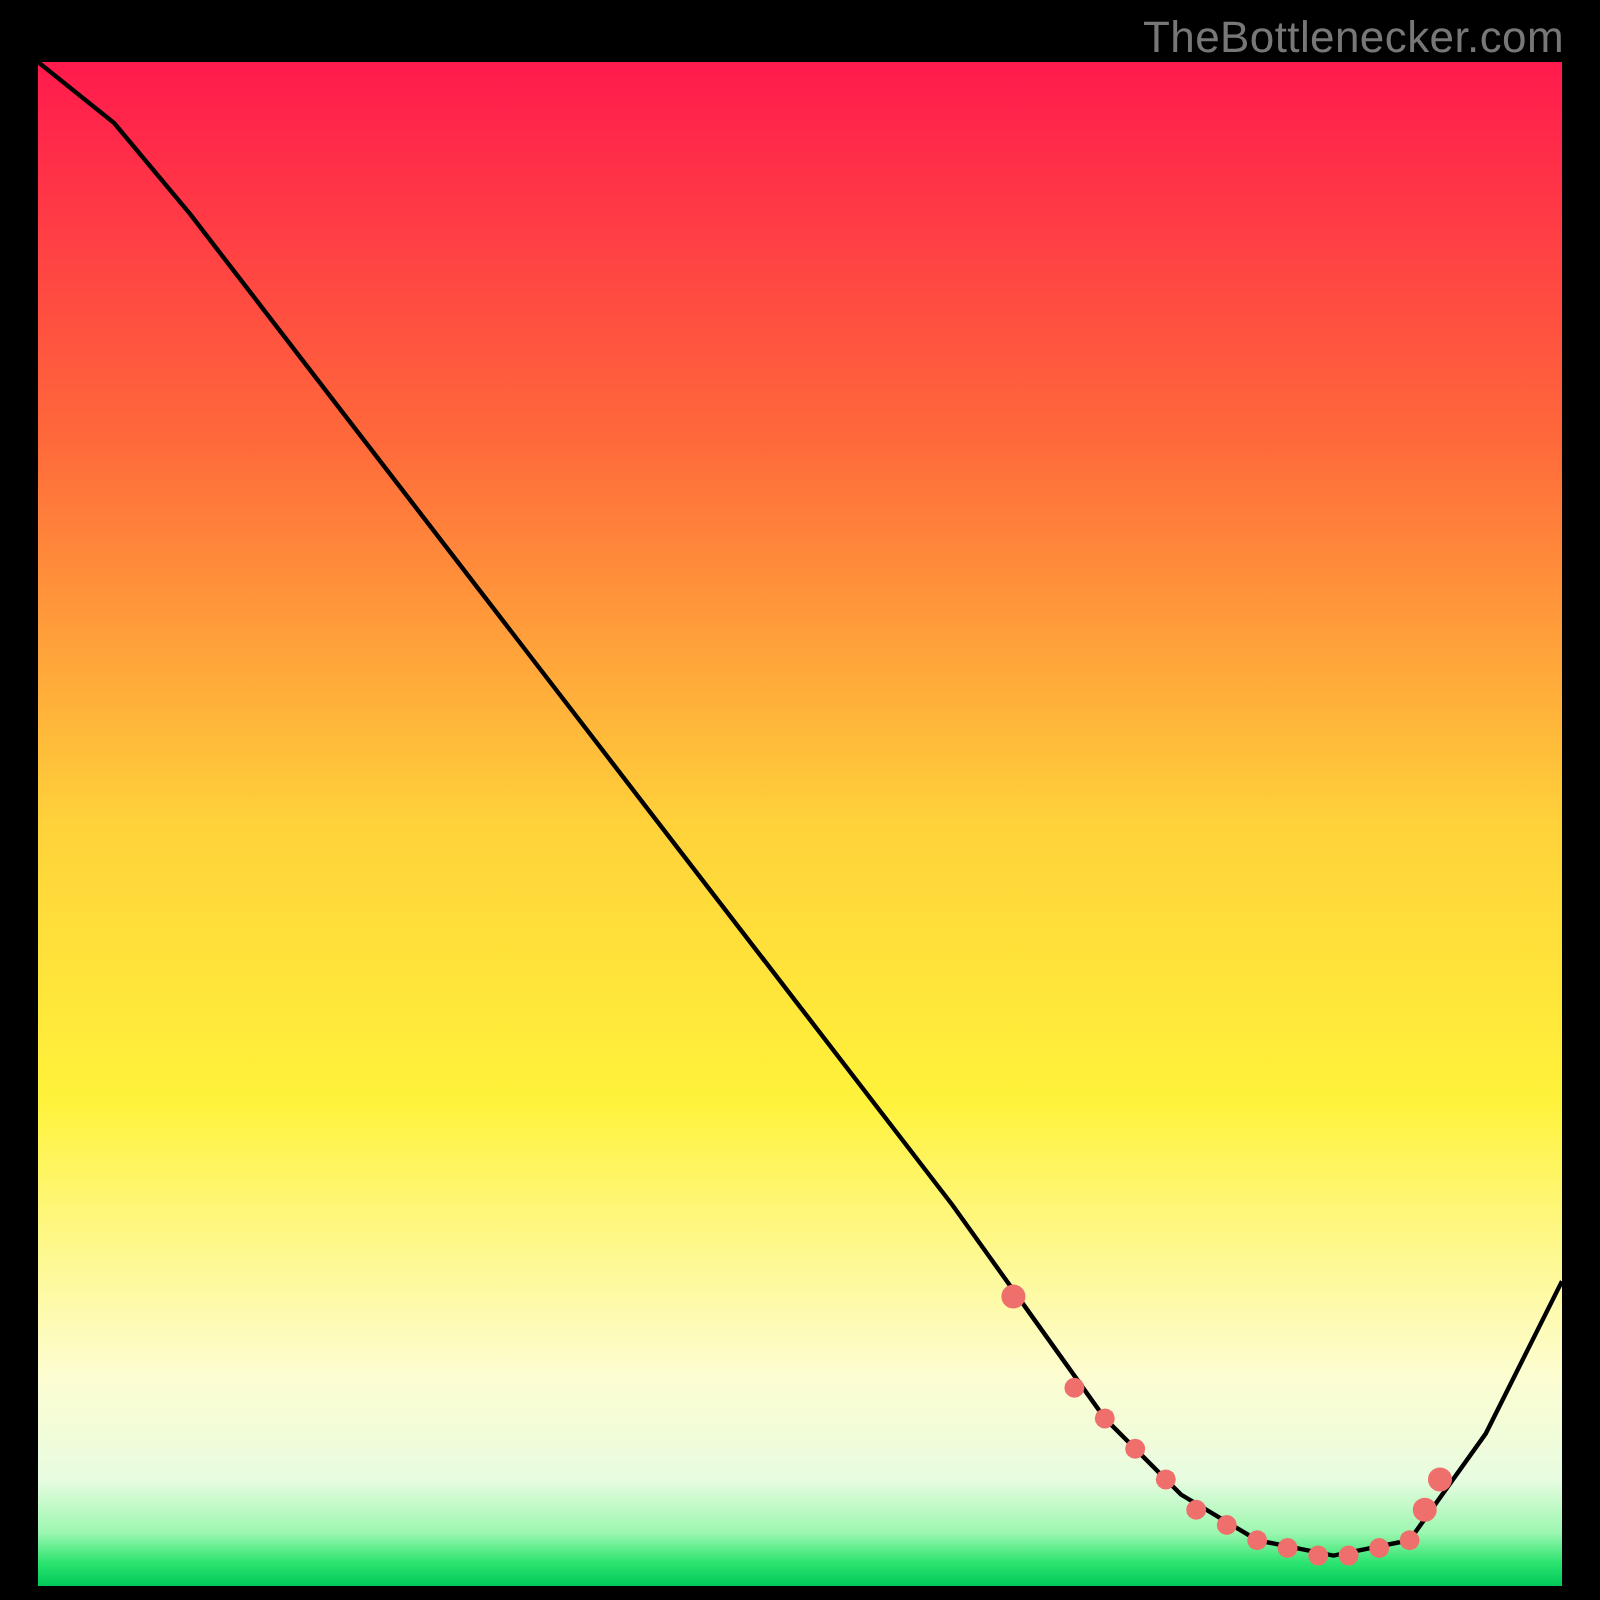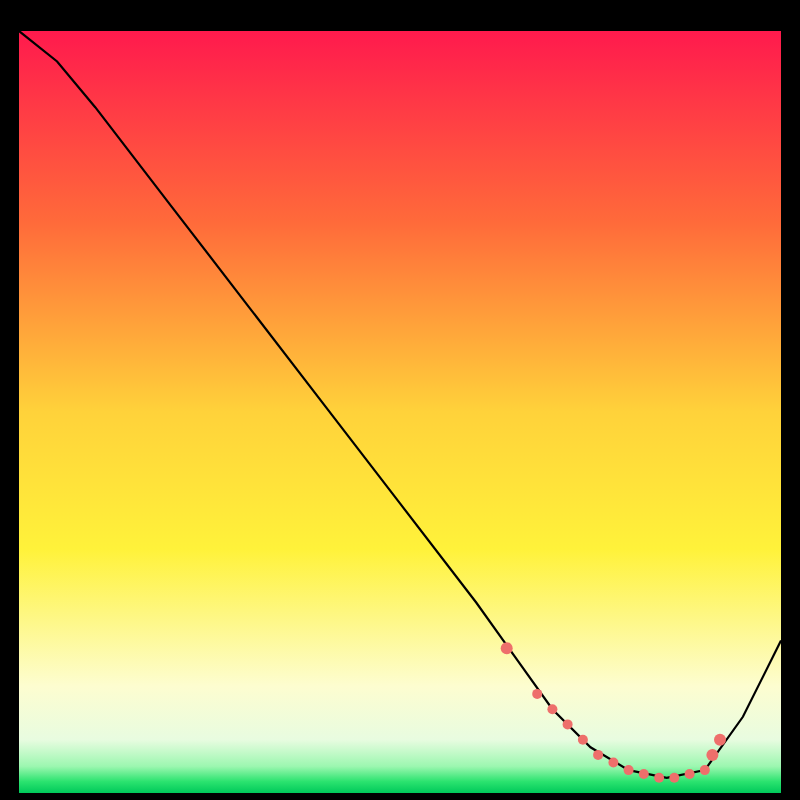--- a/index.html
+++ b/index.html
@@ -24,20 +24,21 @@
     left: 19px;
     top: 31px;
     width: 762px;
     height: 762px;
   }
 </style>
 </head>
 <body>
 
 <div class="outer">
+  <div class="attrib">TheBottlenecker.com</div>
   <svg class="plot" viewBox="0 0 762 762">
     <defs>
       <linearGradient id="bg" x1="0" y1="0" x2="0" y2="1">
           <stop offset="0" stop-color="#ff1a4d"></stop>
           <stop offset="0.25" stop-color="#ff6a3a"></stop>
           <stop offset="0.5" stop-color="#ffd23a"></stop>
           <stop offset="0.68" stop-color="#fff23a"></stop>
           <stop offset="0.86" stop-color="#fdfdd0"></stop>
           <stop offset="0.93" stop-color="#e8fce0"></stop>
           <stop offset="0.965" stop-color="#9cf7b0"></stop>

